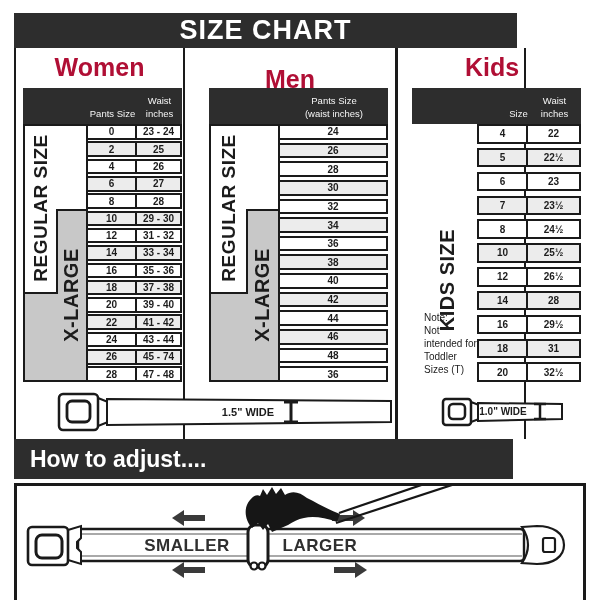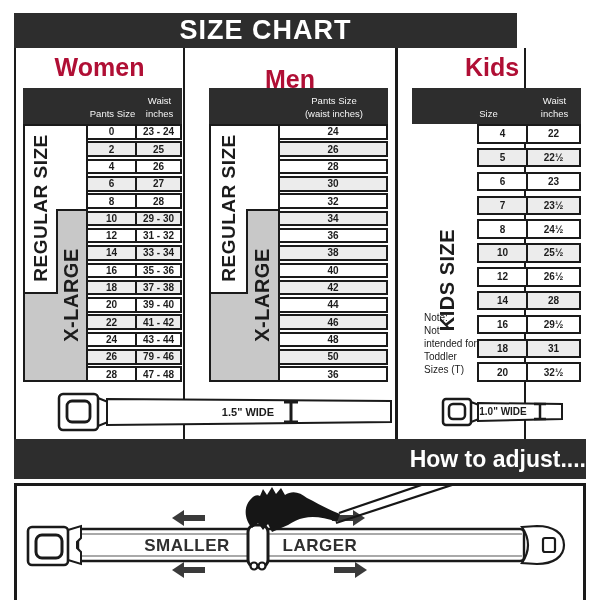--- a/index.html
+++ b/index.html
@@ -34,22 +34,22 @@
   #men-rows{left:278px;width:110px;}
   #men-rows .c1{width:110px;}
   #kids-rows{left:477px;width:106px;}
   #kids-rows .c1{width:51px;} #kids-rows .c2{width:55px;}
   
   #kids-labelzone{left:412px;top:124px;width:67px;height:258px;}
   #kids-size-label{position:absolute;left:35px;top:156px;transform:translate(-50%,-50%) rotate(-90deg);
         white-space:nowrap;font-weight:bold;font-size:20px;letter-spacing:0.5px;}
   #kids-note{position:absolute;left:12px;bottom:6px;font-size:10px;font-weight:normal;line-height:1.3;}
   
-  #adjust-bar{left:14px;top:439px;width:572px;height:40px;background:#2d2d2d;
-              display:flex;align-items:center;justify-content:flex-end;}
+  #adjust-bar{left:14px;top:439px;width:499px;height:40px;background:#2d2d2d;
+              display:flex;align-items:center;}
   #adjust-bar span{color:#fff;font-weight:bold;font-size:23px;padding-left:16px;}
   
   #bottom-panel{left:14px;top:483px;width:572px;height:136px;border:3px solid #1a1a1a;
                 box-sizing:border-box;background:#fff;overflow:hidden;}
   svg text{font-family:"Liberation Sans",sans-serif;}
 </style>
 </head>
 <body>
 
 <div id="canvas">
@@ -127,21 +127,21 @@
       <div class="row alt">
       <div class="cell c1">22</div>
       <div class="cell c2">41 - 42</div>
     </div>
       <div class="row">
       <div class="cell c1">24</div>
       <div class="cell c2">43 - 44</div>
     </div>
       <div class="row alt">
       <div class="cell c1">26</div>
-      <div class="cell c2">79 - 46</div>
+      <div class="cell c2">45 - 74</div>
     </div>
       <div class="row">
       <div class="cell c1">28</div>
       <div class="cell c2">47 - 48</div>
     </div>
     </div>
 
   <div class="abs thead" style="left:209px;top:88px;width:179px;">
     <div class="th" style="left:71px;width:108px;">
       <div>Pants Size</div>
@@ -187,30 +187,27 @@
     </div>
       <div class="row">
       <div class="cell c1">44</div>
     </div>
       <div class="row alt">
       <div class="cell c1">46</div>
     </div>
       <div class="row">
       <div class="cell c1">48</div>
     </div>
-      <div class="row alt">
-      <div class="cell c1">50</div>
-    </div>
       <div class="row">
       <div class="cell c1">36</div>
     </div>
     </div>
 
   <div class="abs thead" style="left:412px;top:88px;width:169px;">
-    <div class="th" style="left:52px;width:49px;margin-top:6px;">Size</div>
+    <div class="th" style="left:82px;width:49px;margin-top:6px;">Size</div>
     <div class="th" style="left:116px;width:53px;">
       <div>Waist</div>
       <div>inches</div>
     </div>
   </div>
   <div class="abs" id="kids-labelzone">
     <div id="kids-size-label">KIDS SIZE</div>
     <div id="kids-note">
       <div>Note:</div>
       <div>Not intended for</div>

